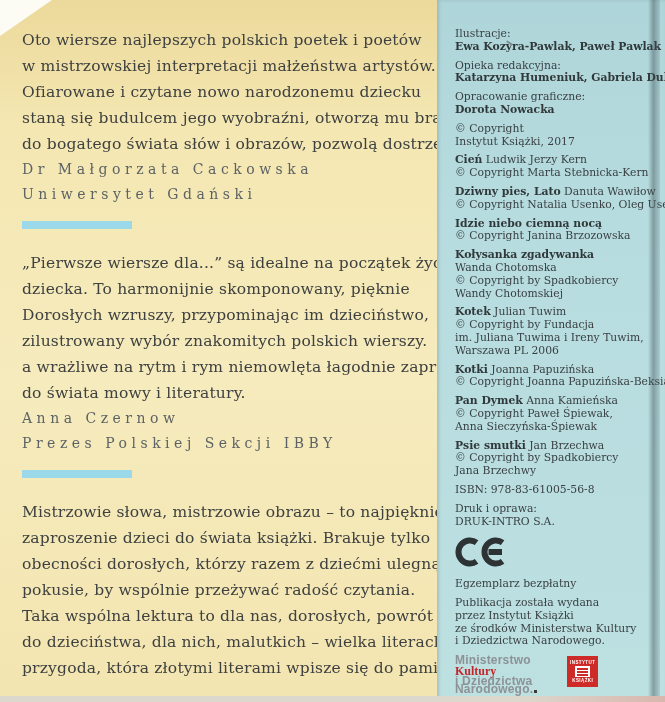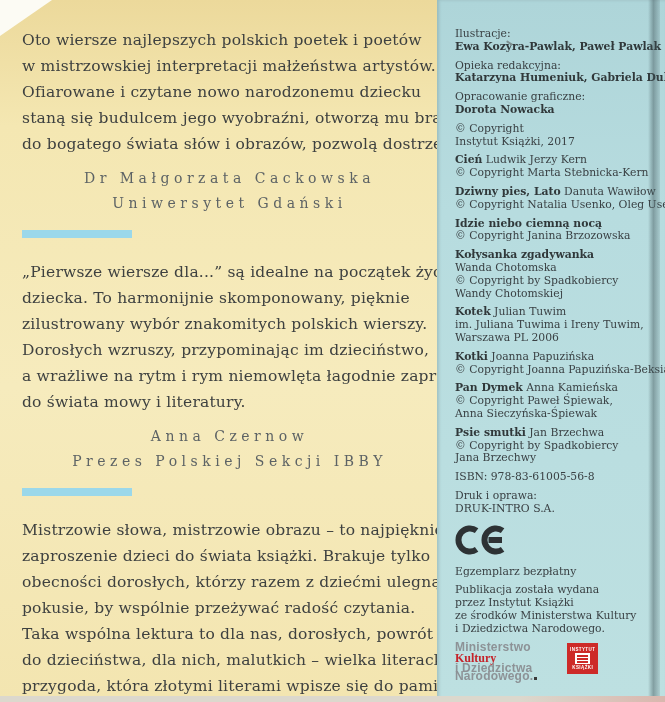--- a/index.html
+++ b/index.html
@@ -10,21 +10,21 @@
   }
   
   .left-col{
     position:absolute; left:0; top:0; width:437px; height:702px;
     padding:27px 0 0 22px; box-sizing:border-box;
   }
   .q-line{
     font-size:15.5px; line-height:26px; color:var(--text,#3e4140);
     white-space:nowrap; letter-spacing:.2px;
   }
-  .attribution{margin-top:9px;text-align:center;}
+  .attribution{margin-top:0;}
   .attr-line{
     font-size:14px; line-height:25px; color:var(--attr,#5d6365);
     letter-spacing:4.5px; white-space:nowrap;
   }
   .divider{
     width:110px; height:8px; background:var(--divider,#9bd8ea);
     margin:14px 0 21px 0;
   }
   
   .right-col{
@@ -88,22 +88,22 @@
         <div class="q-line">do bogatego świata słów i obrazów, pozwolą dostrzegać</div>
         <div class="attribution">
           <div class="attr-line">Dr Małgorzata Cackowska</div>
           <div class="attr-line">Uniwersytet Gdański</div>
         </div>
       </div>
       <div class="divider"></div>
       <div class="quote-block">
         <div class="q-line">„Pierwsze wiersze dla...” są idealne na początek życia</div>
         <div class="q-line">dziecka. To harmonijnie skomponowany, pięknie</div>
+        <div class="q-line">Dorosłych wzruszy, przypominając im dzieciństwo,</div>
         <div class="q-line">zilustrowany wybór znakomitych polskich wierszy.</div>
-        <div class="q-line">Dorosłych wzruszy, przypominając im dzieciństwo,</div>
         <div class="q-line">a wrażliwe na rytm i rym niemowlęta łagodnie zaprosi</div>
         <div class="q-line">do świata mowy i literatury.</div>
         <div class="attribution">
           <div class="attr-line">Anna Czernow</div>
           <div class="attr-line">Prezes Polskiej Sekcji IBBY</div>
         </div>
       </div>
       <div class="divider"></div>
       <div class="quote-block">
         <div class="q-line">Mistrzowie słowa, mistrzowie obrazu – to najpiękniejsze</div>
@@ -147,20 +147,21 @@
           <div class="r-line"><span>© Copyright Janina Brzozowska</span></div>
         </div>
         <div class="rsection">
           <div class="r-line"><b>Kołysanka zgadywanka</b></div>
           <div class="r-line"><span>Wanda Chotomska</span></div>
           <div class="r-line"><span>© Copyright by Spadkobiercy</span></div>
           <div class="r-line"><span>Wandy Chotomskiej</span></div>
         </div>
         <div class="rsection">
           <div class="r-line"><b>Kotek</b><span> Julian Tuwim</span></div>
+          <div class="r-line"><span>© Copyright by Fundacja</span></div>
           <div class="r-line"><span>im. Juliana Tuwima i Ireny Tuwim,</span></div>
           <div class="r-line"><span>Warszawa PL 2006</span></div>
         </div>
         <div class="rsection">
           <div class="r-line"><b>Kotki</b><span> Joanna Papuzińska</span></div>
           <div class="r-line"><span>© Copyright Joanna Papuzińska-Beksiak</span></div>
         </div>
         <div class="rsection">
           <div class="r-line"><b>Pan Dymek</b><span> Anna Kamieńska</span></div>
           <div class="r-line"><span>© Copyright Paweł Śpiewak,</span></div>

